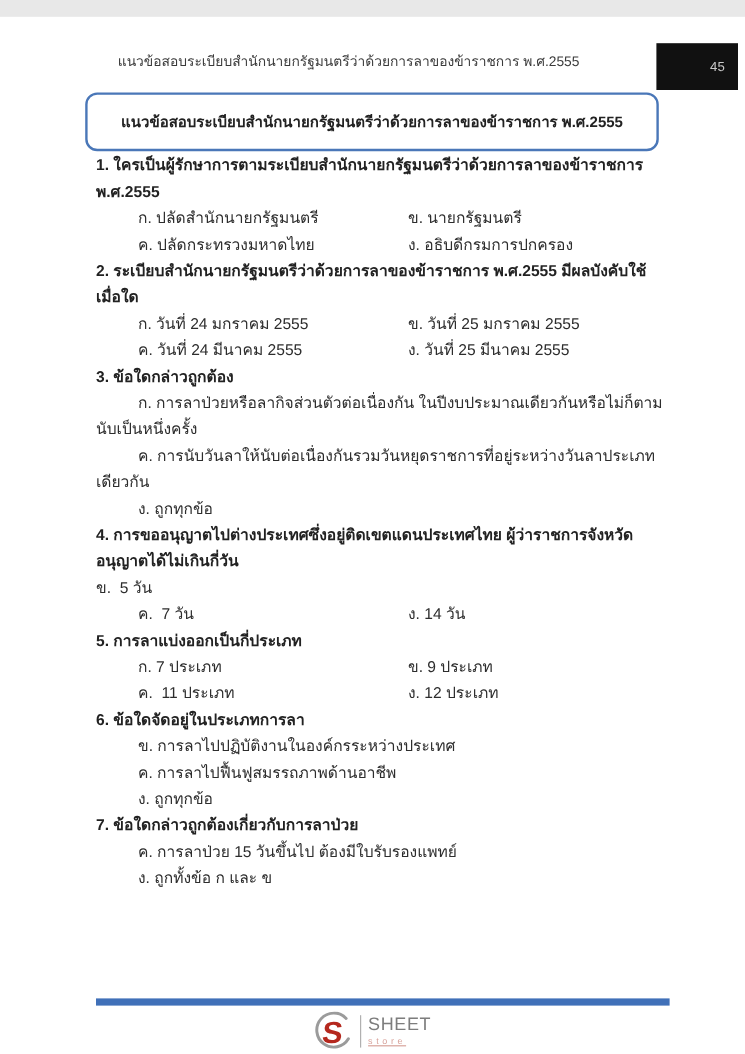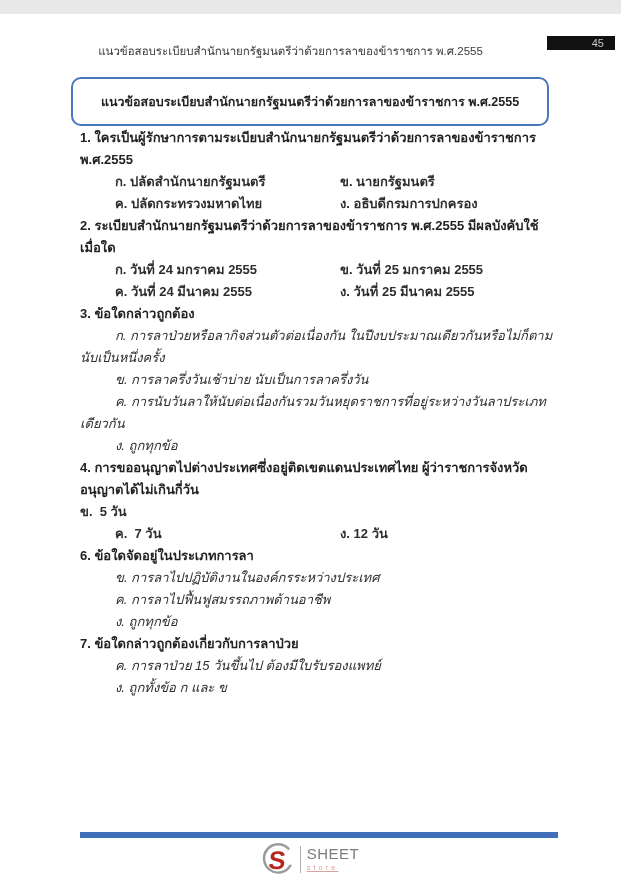--- a/index.html
+++ b/index.html
@@ -20,21 +20,21 @@
     overflow:hidden;
   }
   .header-title{
     position:absolute;top:28px;left:0;right:40px;
     text-align:center;
     font-size:11.5px;color:#3a3a3a;
     white-space:pre-wrap;
   }
   .page-number-box{
     position:absolute;top:22px;right:6px;
-    width:68px;height:14px;
+    width:68px;height:39px;
     background:var(--page-number-bg);
     display:flex;align-items:center;justify-content:flex-end;
     box-sizing:border-box;padding-right:11px;
   }
   .page-number-box span{color:#c9c9c9;font-size:11px;}
   .title-box{
     position:absolute;top:63px;left:71px;
     width:478px;height:49px;
     border:2.5px solid var(--accent-blue);
     border-radius:10px;
@@ -43,24 +43,24 @@
     font-weight:bold;font-size:12.5px;color:#222;
     white-space:pre-wrap;
   }
   .body-area{
     position:absolute;top:113px;left:80px;
     width:478px;
     font-size:13px;line-height:22px;
   }
   .q-text{font-weight:bold;color:#222;white-space:pre-wrap;}
   .opt{white-space:pre-wrap;}
-  .opt-row{display:flex;font-weight:bold;}
+  .opt-row{display:flex;}
   .opt-row .c1{width:260px;padding-left:35px;box-sizing:border-box;}
   .opt-row .c2{flex:1;}
-  .opt-single{text-indent:35px;font-style:italic;}
+  .opt-single{text-indent:35px;}
   .footer-rule{
     position:absolute;top:818px;left:80px;
     width:478px;height:6px;
     background:var(--footer-bar-blue);
   }
   .logo{
     position:absolute;top:829px;left:0;right:0;
     display:flex;justify-content:center;align-items:flex-start;
   }
   .logo-mark{width:34px;height:34px;display:block;}
@@ -115,36 +115,46 @@
       </div>
       <div class="opt-row">
         <span class="opt c1">ค. วันที่ 24 มีนาคม 2555</span>
         <span class="opt c2">ง. วันที่ 25 มีนาคม 2555</span>
       </div>
     </div>
 
     <div>
       <div class="q-text">3. ข้อใดกล่าวถูกต้อง</div>
       <div class="opt opt-single">ก. การลาป่วยหรือลากิจส่วนตัวต่อเนื่องกัน ในปีงบประมาณเดียวกันหรือไม่ก็ตาม นับเป็นหนึ่งครั้ง</div>
-      <div class="opt opt-single">ข. การลาครึ่งวันเช้าบ่าย นับเป็นการลาครึ่งวัน</div>
       <div class="opt opt-single">ค. การนับวันลาให้นับต่อเนื่องกันรวมวันหยุดราชการที่อยู่ระหว่างวันลาประเภทเดียวกัน</div>
       <div class="opt opt-single">ง. ถูกทุกข้อ</div>
     </div>
 
     <div>
       <div class="q-text">4. การขออนุญาตไปต่างประเทศซึ่งอยู่ติดเขตแดนประเทศไทย ผู้ว่าราชการจังหวัดอนุญาตได้ไม่เกินกี่วัน</div>
       <div class="opt-row">
         <span class="opt c2">ข.  5 วัน</span>
       </div>
       <div class="opt-row">
         <span class="opt c1">ค.  7 วัน</span>
-        <span class="opt c2">ง. 12 วัน</span>
+        <span class="opt c2">ง. 14 วัน</span>
       </div>
     </div>
 
+    <div>
+      <div class="q-text">5. การลาแบ่งออกเป็นกี่ประเภท</div>
+      <div class="opt-row">
+        <span class="opt c1">ก. 7 ประเภท</span>
+        <span class="opt c2">ข. 9 ประเภท</span>
+      </div>
+      <div class="opt-row">
+        <span class="opt c1">ค.  11 ประเภท</span>
+        <span class="opt c2">ง. 12 ประเภท</span>
+      </div>
+    </div>
 
     <div>
       <div class="q-text">6. ข้อใดจัดอยู่ในประเภทการลา</div>
       <div class="opt opt-single">ข. การลาไปปฏิบัติงานในองค์กรระหว่างประเทศ</div>
       <div class="opt opt-single">ค. การลาไปฟื้นฟูสมรรถภาพด้านอาชีพ</div>
       <div class="opt opt-single">ง. ถูกทุกข้อ</div>
     </div>
 
     <div>
       <div class="q-text">7. ข้อใดกล่าวถูกต้องเกี่ยวกับการลาป่วย</div>

